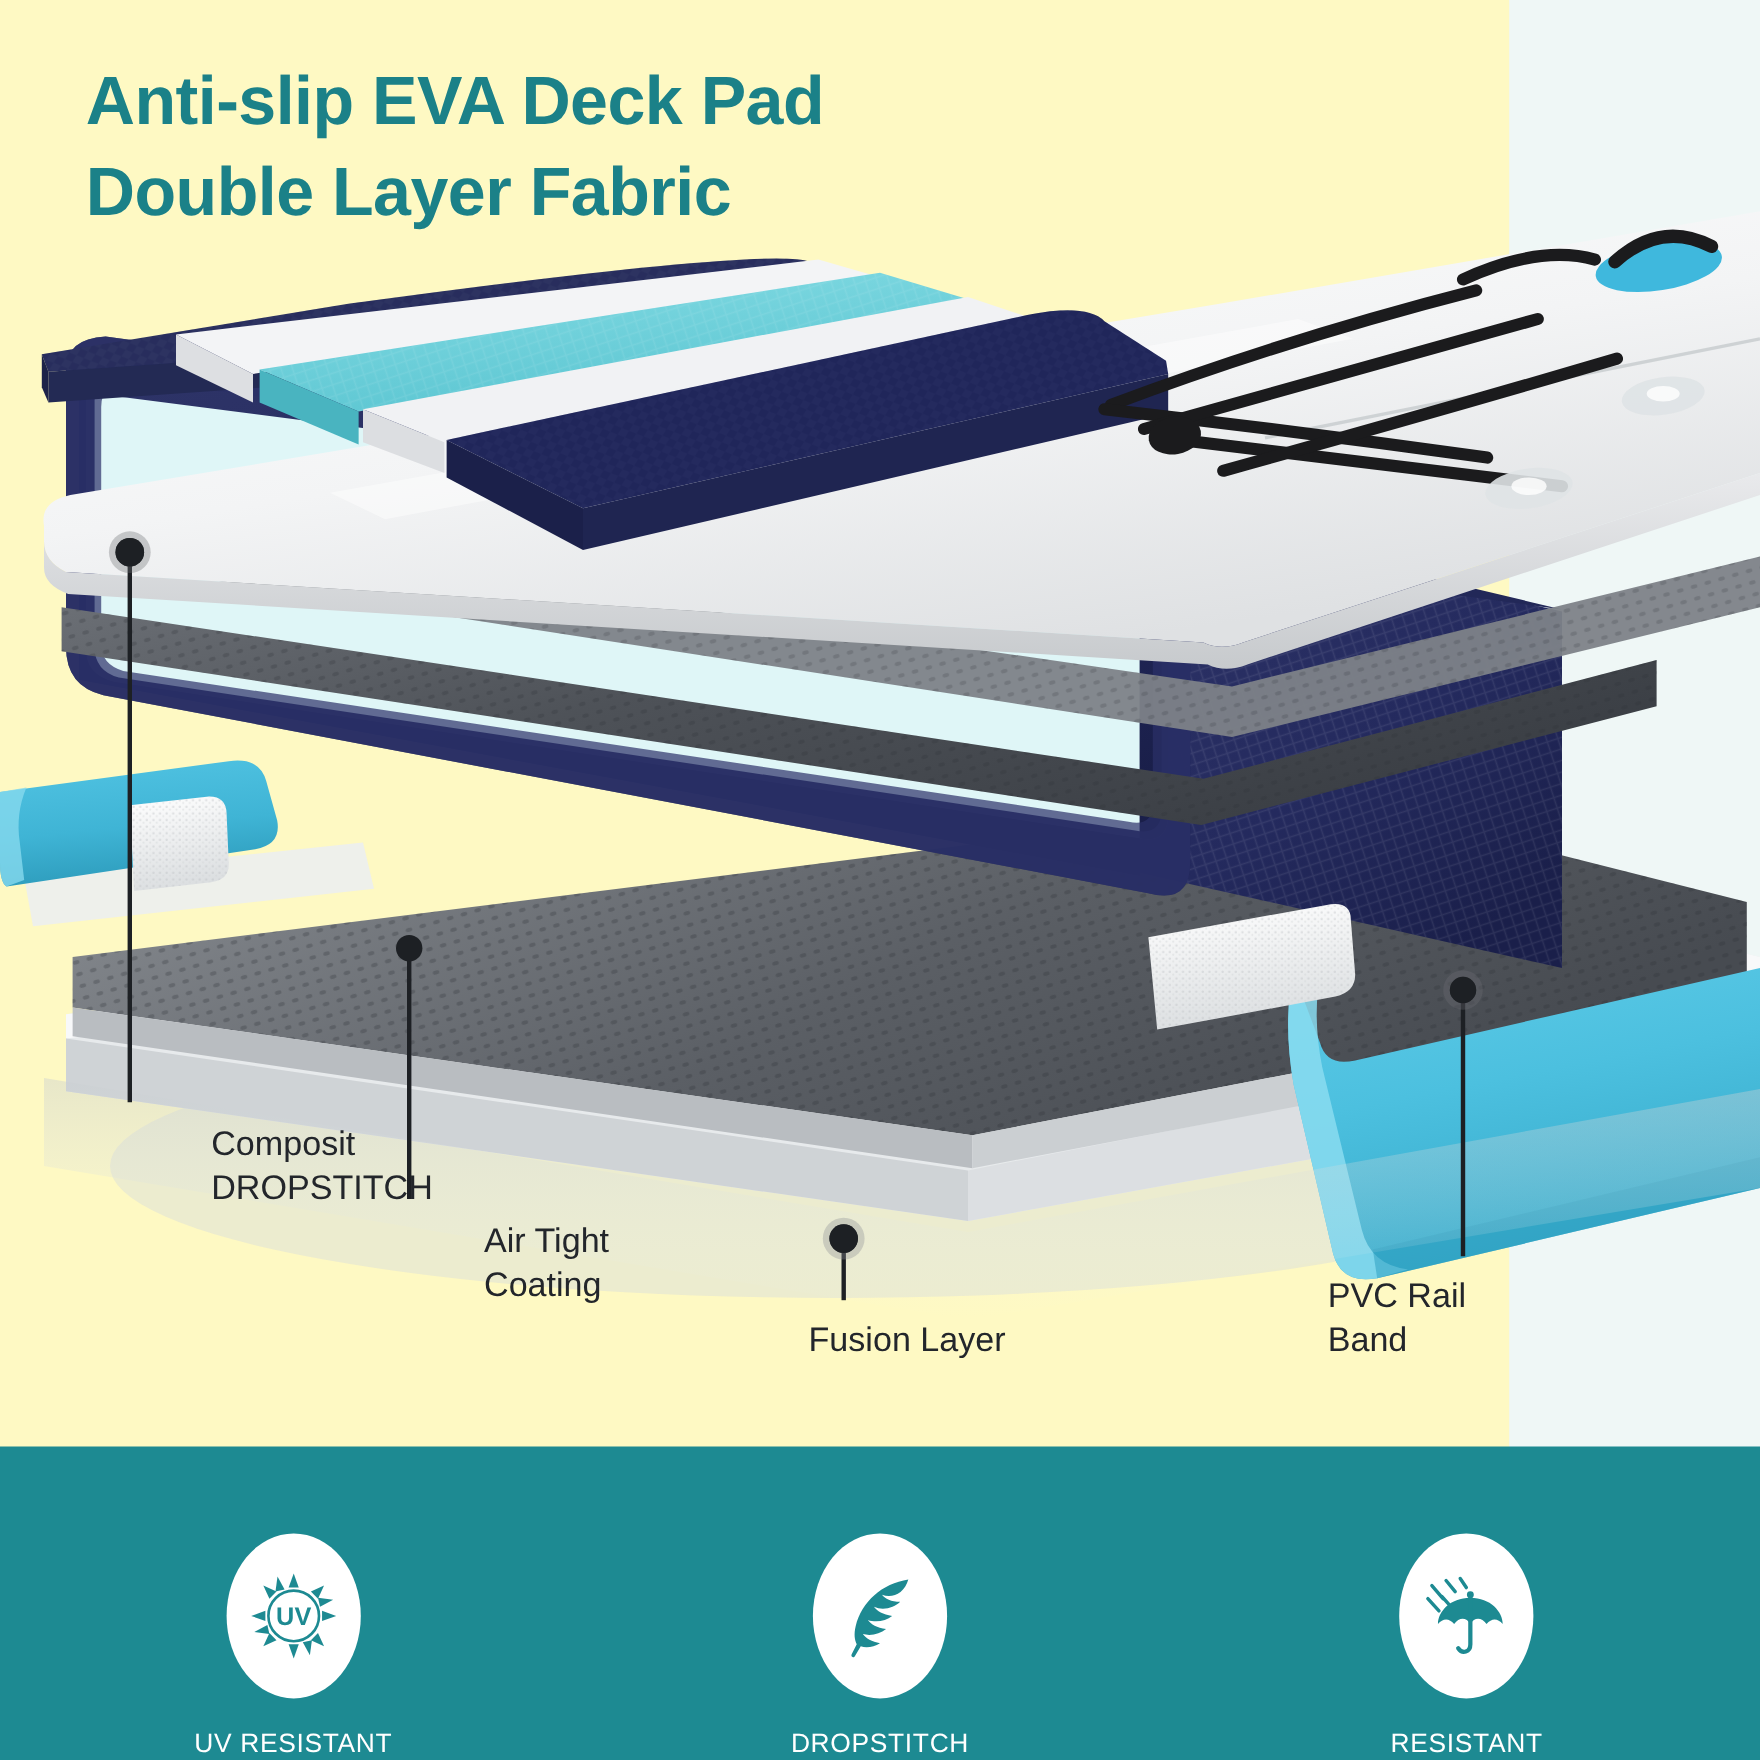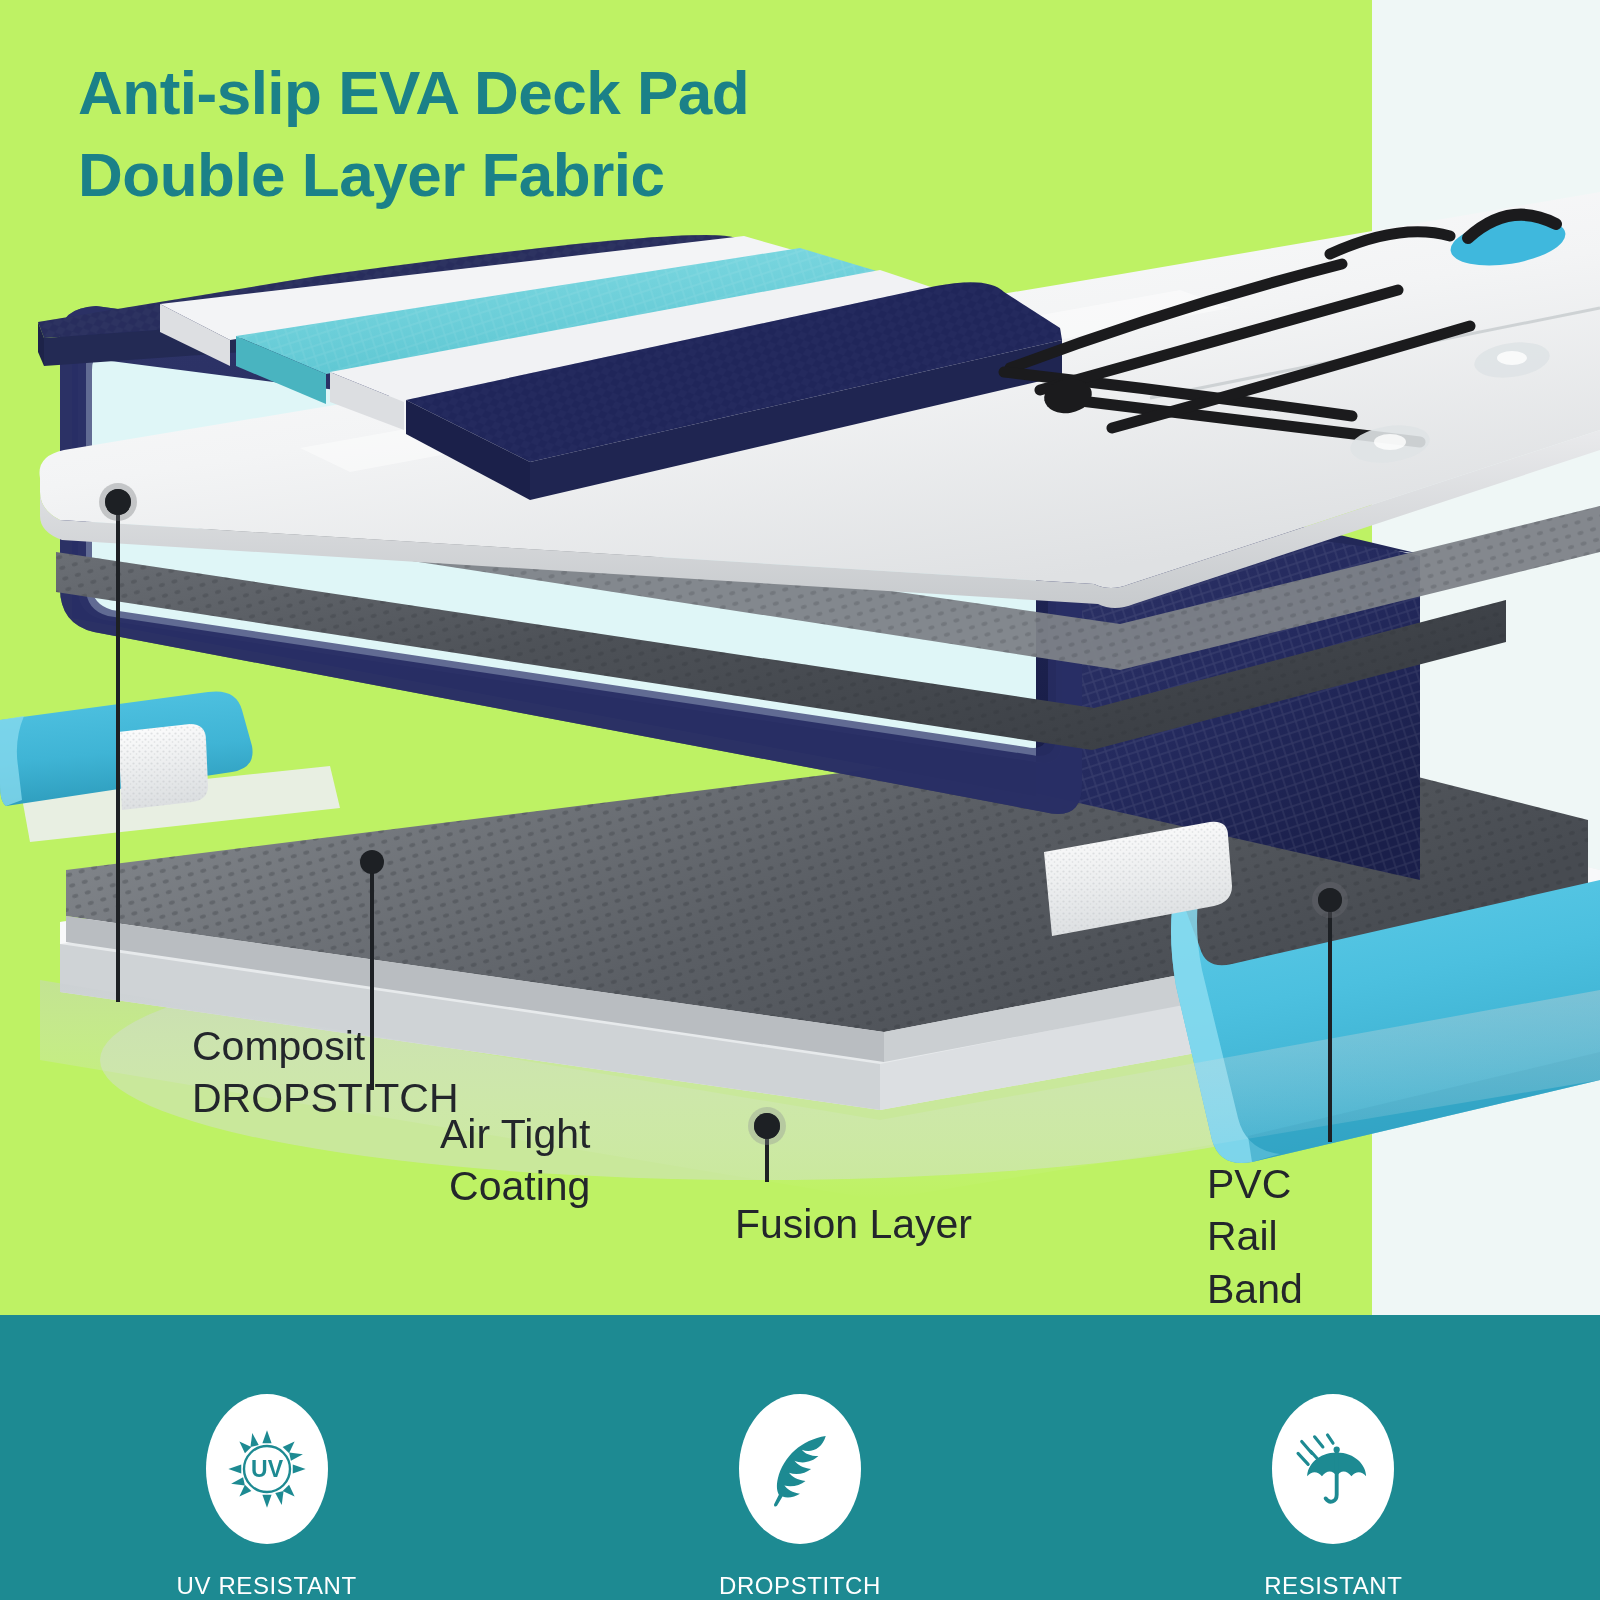--- a/index.html
+++ b/index.html
@@ -3,46 +3,46 @@
 <meta charset="utf-8">
 <title>Anti-slip EVA Deck Pad</title>
 <style>
   * { margin:0; padding:0; box-sizing:border-box; }
   html, body { width:1600px; height:1600px; overflow:hidden; }
   body {
     font-family: "Liberation Sans", sans-serif;
     background:#eff7f6;
     position:relative;
   }
-  #stage { position:absolute; inset:0; width:1372px; height:1600px; background:#bef264; }
+  #stage { position:absolute; inset:0; width:1372px; height:1600px; background:#fef9c3; }
 
   
   .heading {
     position:absolute; left:78px; top:52px; width:1100px;
     color:#1b8188;
     font-size:62px; font-weight:bold; line-height:1.32;
     letter-spacing:-0.5px;
   }
   .heading .l2 { display:block; }
 
   
   .illo { position:absolute; left:0; top:180px; width:1600px; height:1080px; }
   .illo svg { display:block; width:1600px; height:1080px; }
 
   
   .callout {
     position:absolute;
     color:#23262b;
-    font-size:41px;
+    font-size:31px;
     line-height:1.28;
     white-space:pre-line;
     font-weight:400;
   }
   .c-dropstitch { left:192px; top:1020px; }
-  .c-airtight   { left:440px; top:1108px;text-align:right; }
+  .c-airtight   { left:440px; top:1108px; }
   .c-fusion     { left:735px; top:1198px; }
   .c-pvc        { left:1207px; top:1158px; }
 
   
   .featurebar {
     position:absolute; left:0; top:1315px; width:1600px; height:285px;
     background:#1d8a92;
     display:flex; align-items:flex-end; justify-content:space-around;
     padding-top:26px;
   }

